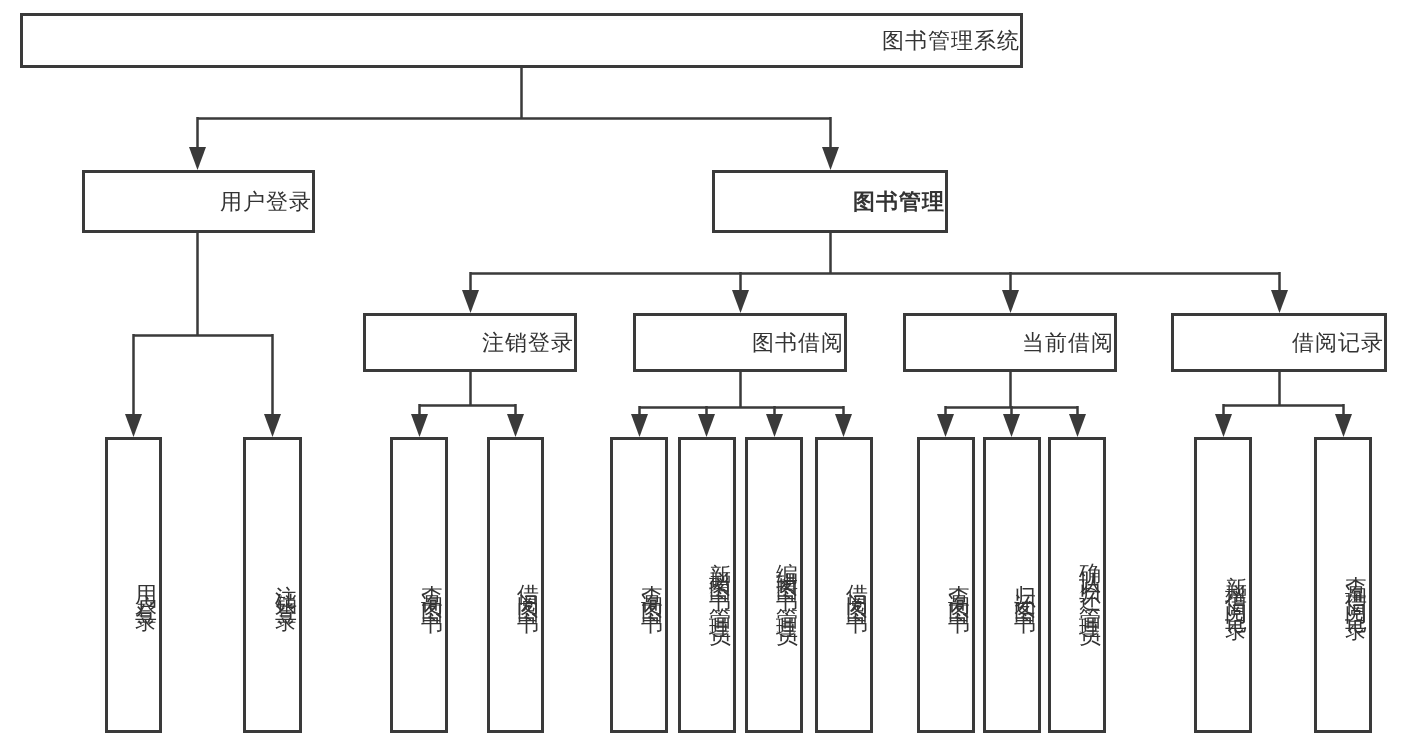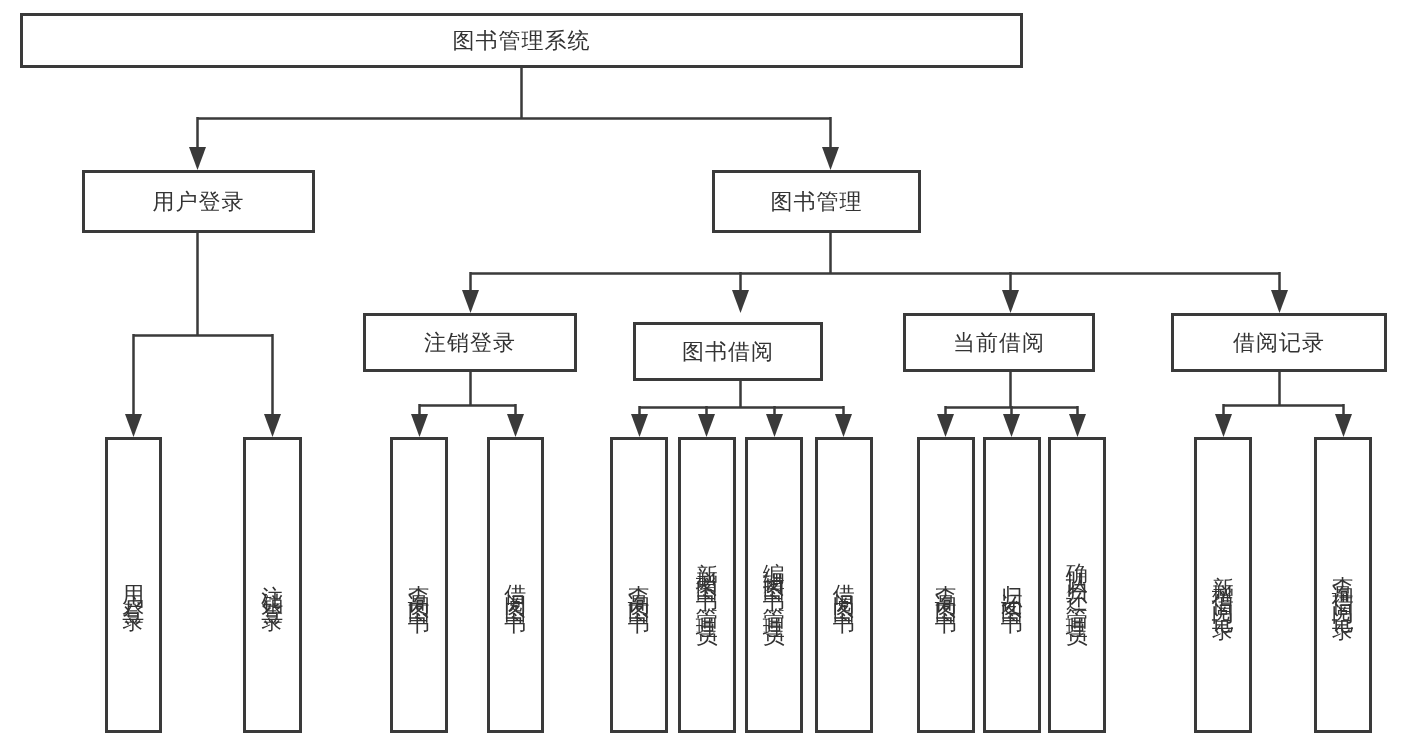--- a/index.html
+++ b/index.html
@@ -16,21 +16,21 @@
     left: 0; top: 0;
     width: 1405px; height: 747px;
   }
   .node {
     position: absolute;
     box-sizing: border-box;
     background: #ffffff;
     border: 3px solid #3a3a3a;
     display: flex;
     align-items: center;
-    justify-content: center;
+    justify-content: flex-end;
     color: #333333;
   }
   .hlabel {
     font-size: 22px;
     letter-spacing: 1px;
     white-space: nowrap;
   }
   .vnode {
     top: 437px;
     height: 296px;
@@ -98,31 +98,31 @@
     </g>
   </svg>
 
   <div class="node" style="left:20px; top:13px; width:1003px; height:55px;">
     <span class="hlabel">图书管理系统</span>
   </div>
 
   <div class="node" style="left:82px; top:170px; width:233px; height:63px;">
     <span class="hlabel">用户登录</span>
   </div>
-  <div class="node" style="left:712px; top:170px; width:209px; height:63px;">
+  <div class="node" style="left:712px; top:170px; width:236px; height:63px;font-weight:bold;">
     <span class="hlabel">图书管理</span>
   </div>
 
   <div class="node" style="left:363px; top:313px; width:214px; height:59px;">
     <span class="hlabel">注销登录</span>
   </div>
-  <div class="node" style="left:633px; top:322px; width:190px; height:59px;">
+  <div class="node" style="left:633px; top:313px; width:214px; height:59px;">
     <span class="hlabel">图书借阅</span>
   </div>
-  <div class="node" style="left:903px; top:313px; width:192px; height:59px;">
+  <div class="node" style="left:903px; top:313px; width:214px; height:59px;">
     <span class="hlabel">当前借阅</span>
   </div>
   <div class="node" style="left:1171px; top:313px; width:216px; height:59px;">
     <span class="hlabel">借阅记录</span>
   </div>
 
   <div class="node vnode" style="left:105px; width:57px;">
     <span class="vlabel">用户登录</span>
   </div>
   <div class="node vnode" style="left:243px; width:59px;">

